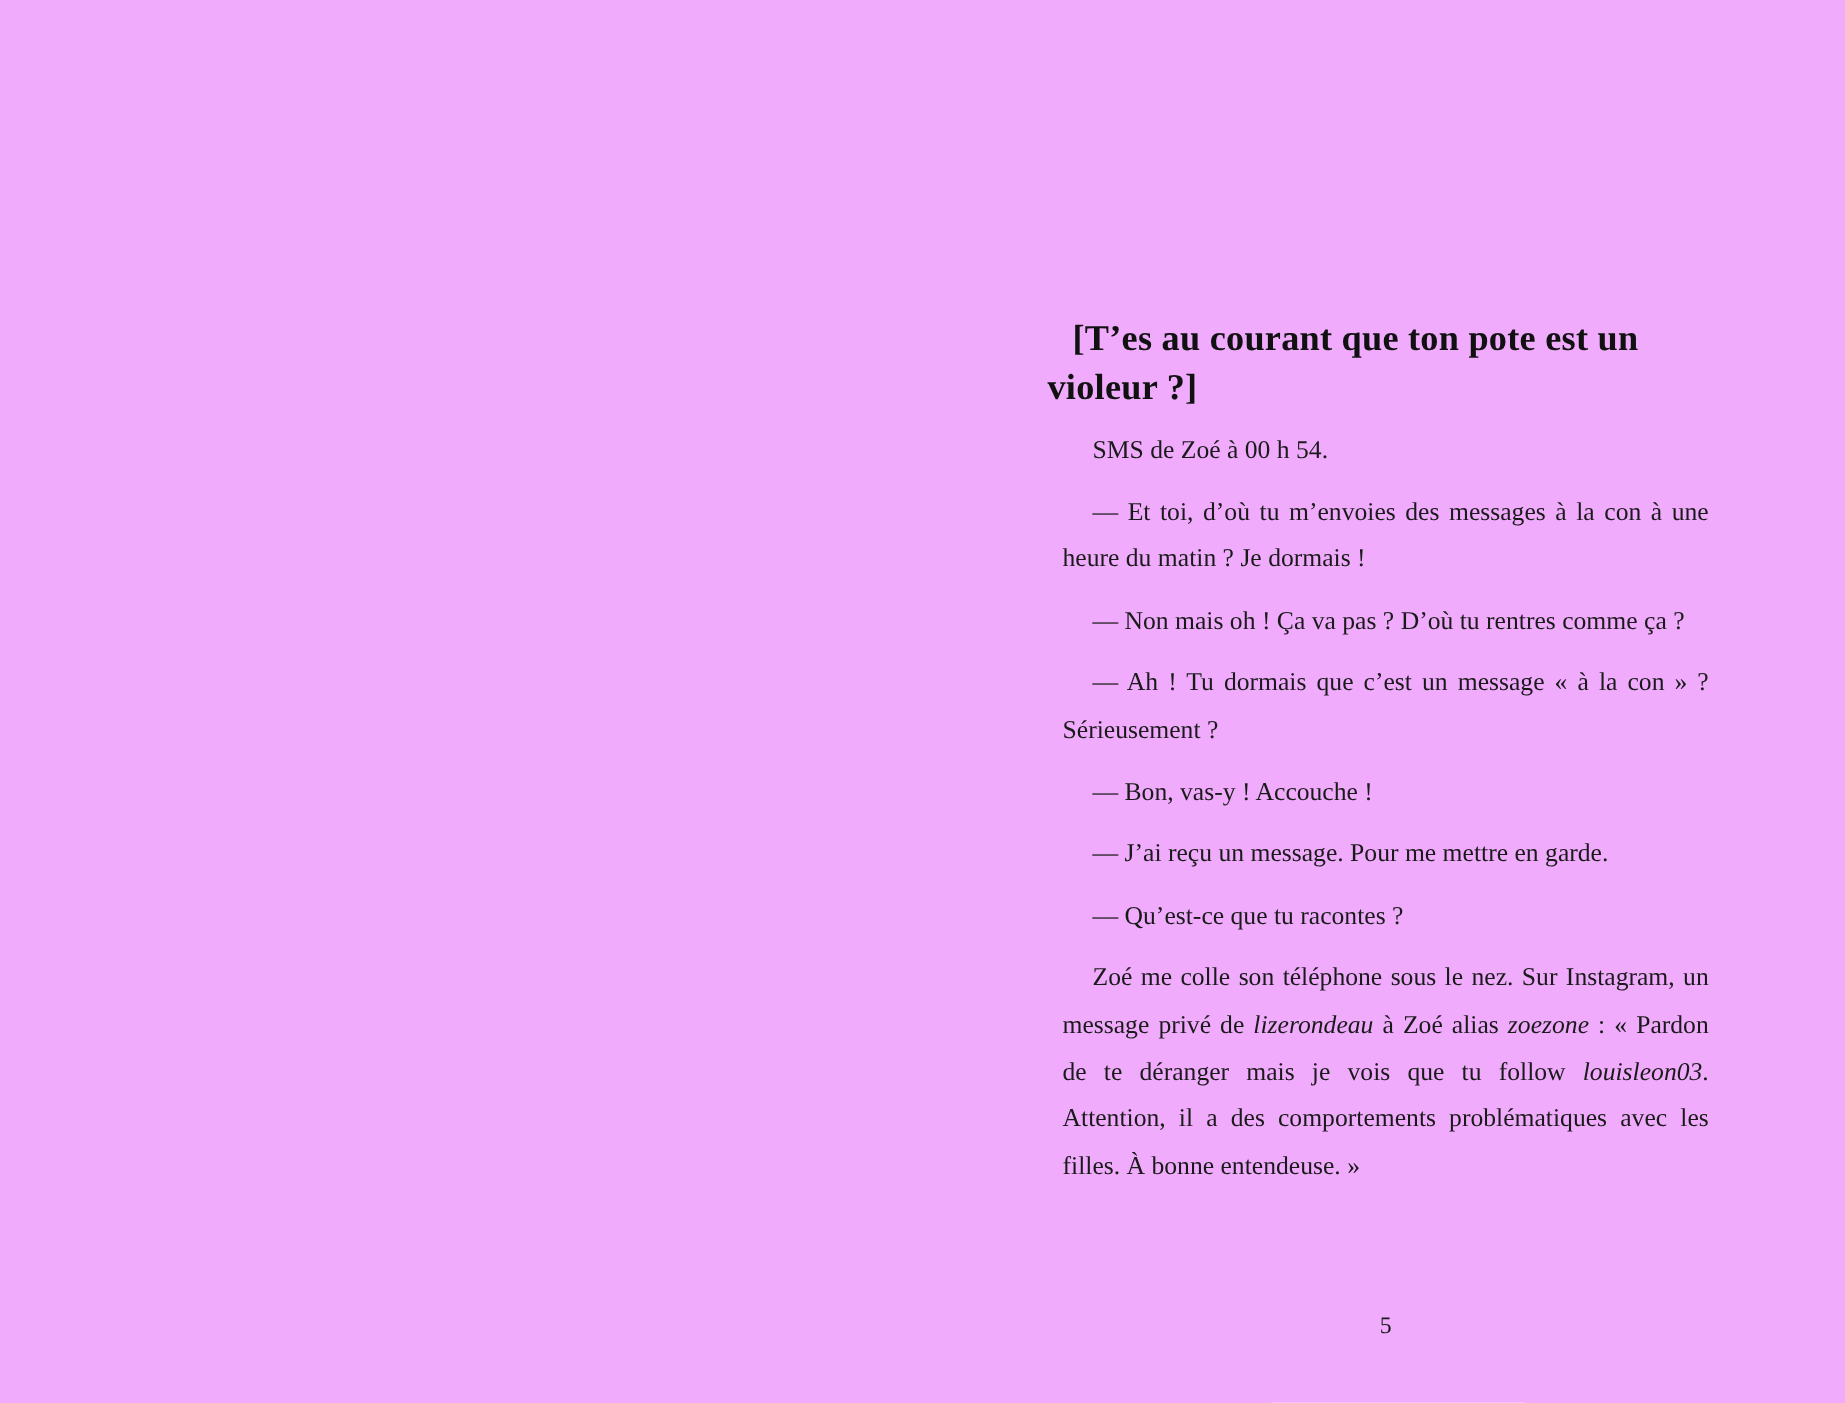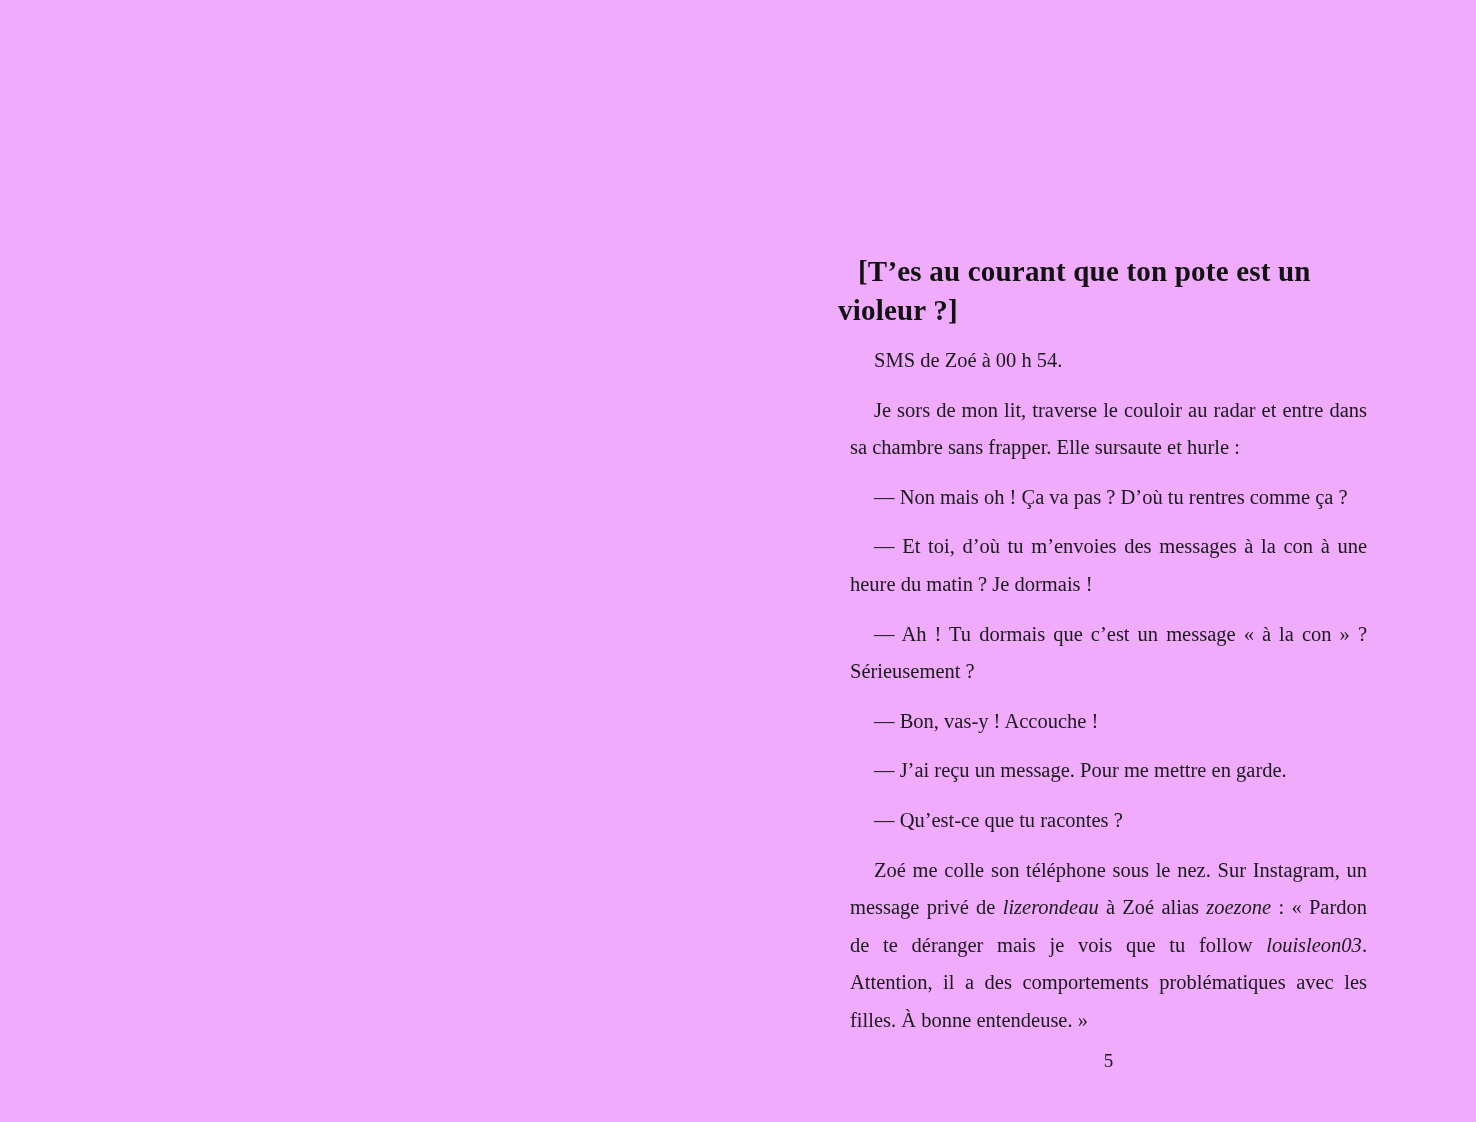--- a/index.html
+++ b/index.html
@@ -60,23 +60,22 @@
   }
 </style>
 </head>
 <body>
 
 <div class="page">
   <div class="text-block">
     <h1 class="chapter-title">[T’es au courant que ton pote est un violeur ?]</h1>
     <div class="paragraphs">
         <p class="para"><span>SMS de Zoé à 00 h 54.</span></p>
-        <p class="para"><span>Je sors de mon lit, traverse le couloir au radar et entre dans sa chambre sans frapper. Elle sursaute et hurle :</span></p>
+        <p class="para"><span>— Et toi, d’où tu m’envoies des messages à la con à une heure du matin ? Je dormais !</span></p>
         <p class="para"><span>— Non mais oh ! Ça va pas ? D’où tu rentres comme ça ?</span></p>
-        <p class="para"><span>— Et toi, d’où tu m’envoies des messages à la con à une heure du matin ? Je dormais !</span></p>
         <p class="para"><span>— Ah ! Tu dormais que c’est un message « à la con » ? Sérieusement ?</span></p>
         <p class="para"><span>— Bon, vas-y ! Accouche !</span></p>
         <p class="para"><span>— J’ai reçu un message. Pour me mettre en garde.</span></p>
         <p class="para"><span>— Qu’est-ce que tu racontes ?</span></p>
         <p class="para"><span>Zoé me colle son téléphone sous le nez. Sur Instagram, un message privé de </span><span class="italic">lizerondeau</span><span> à Zoé alias </span><span class="italic">zoezone</span><span> : « Pardon de te déranger mais je vois que tu follow </span><span class="italic">louisleon03</span><span>. Attention, il a des comportements problématiques avec les filles. À bonne entendeuse. »</span></p>
       </div>
   </div>
   <div class="page-number">5</div>
 </div>
 

